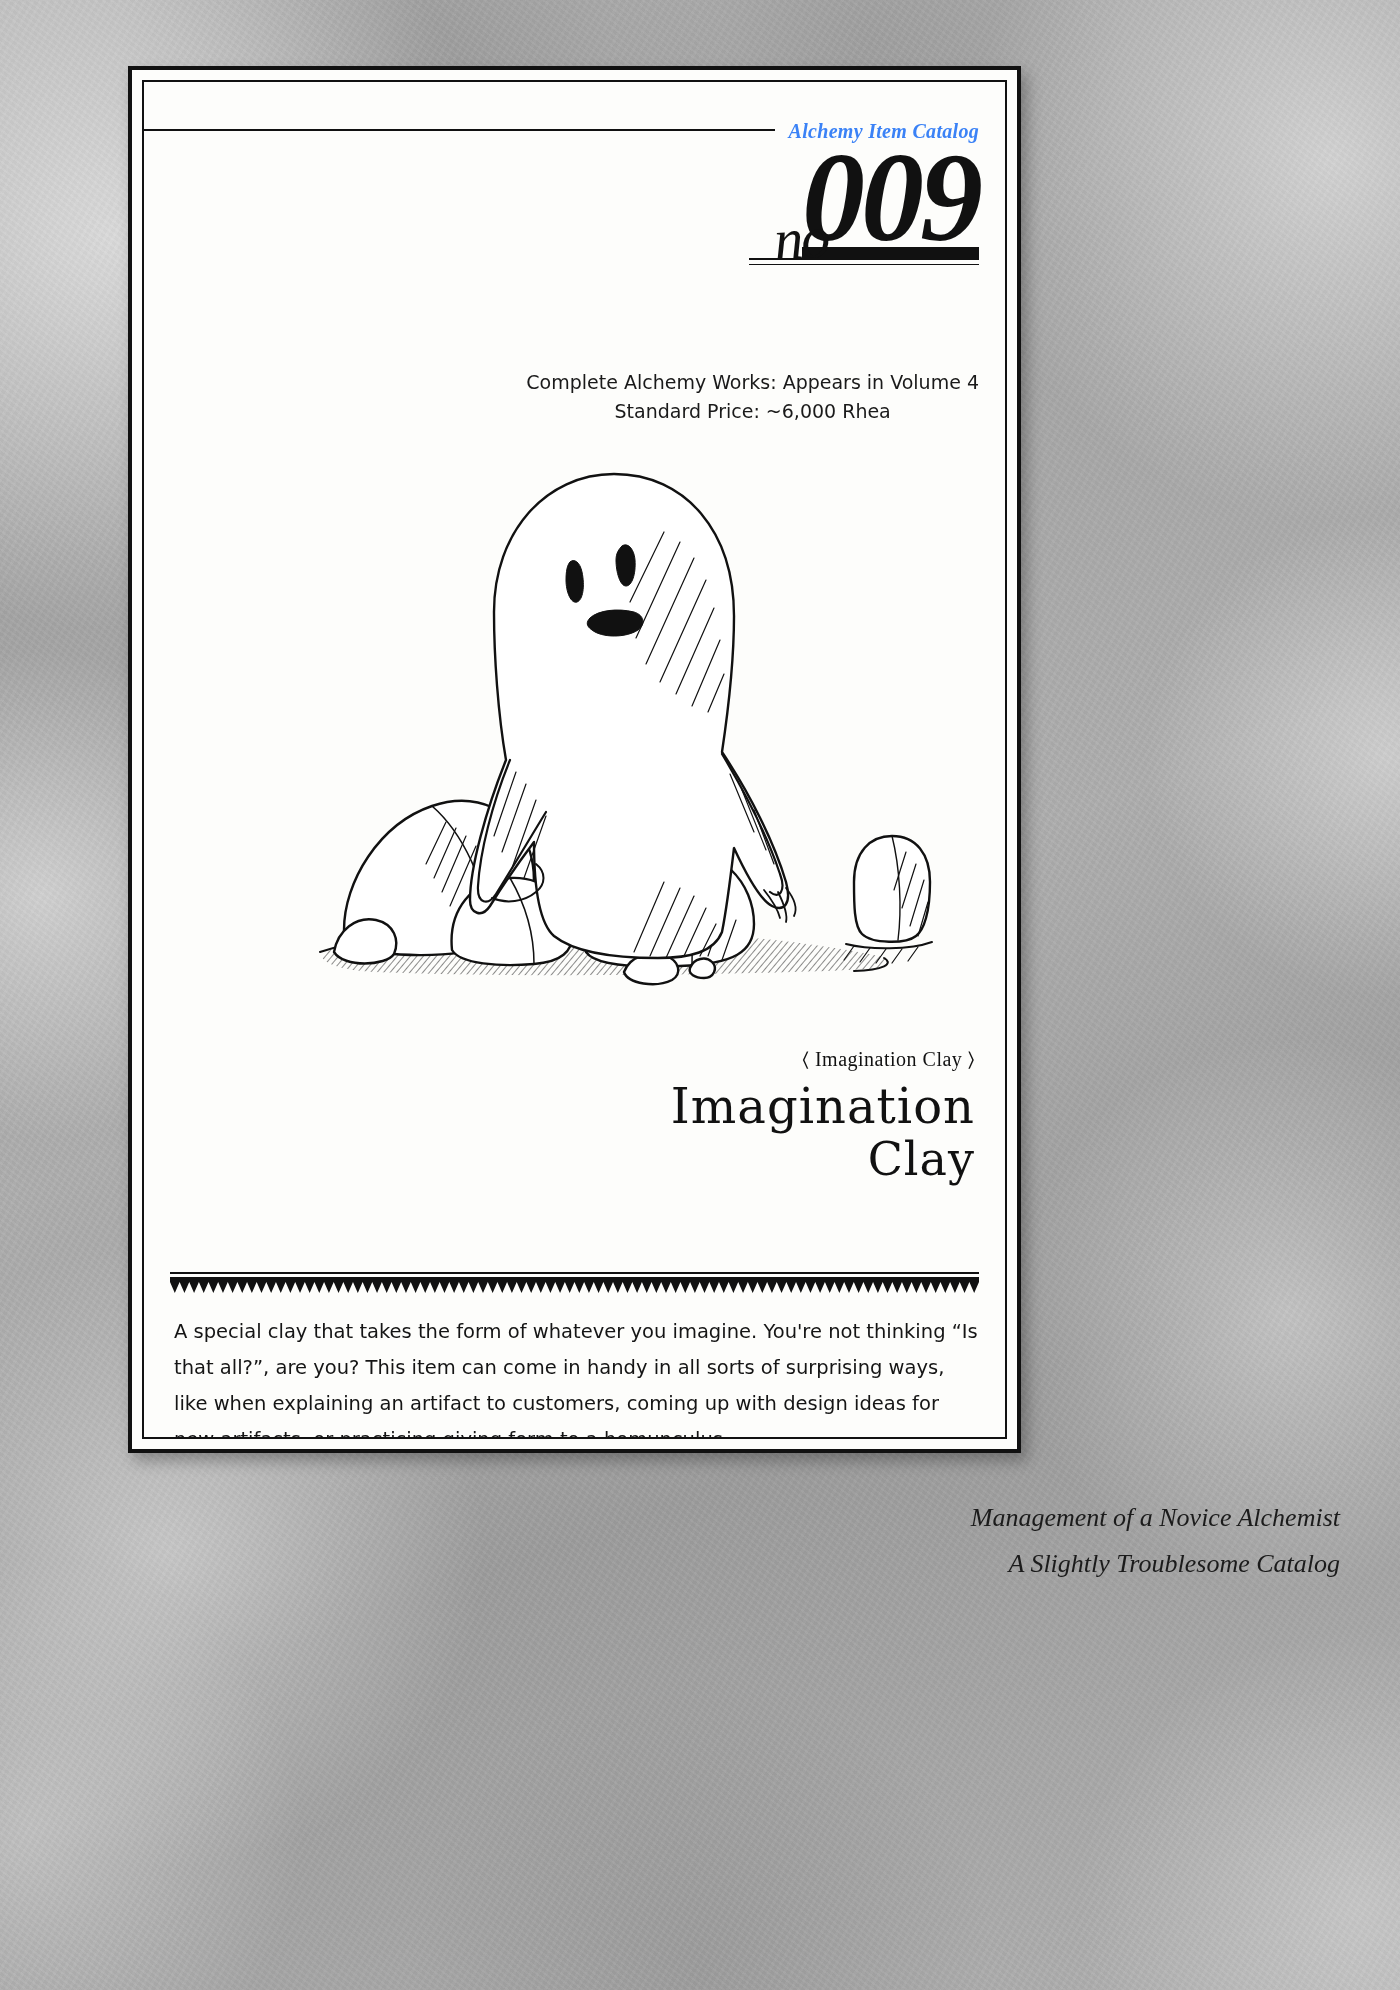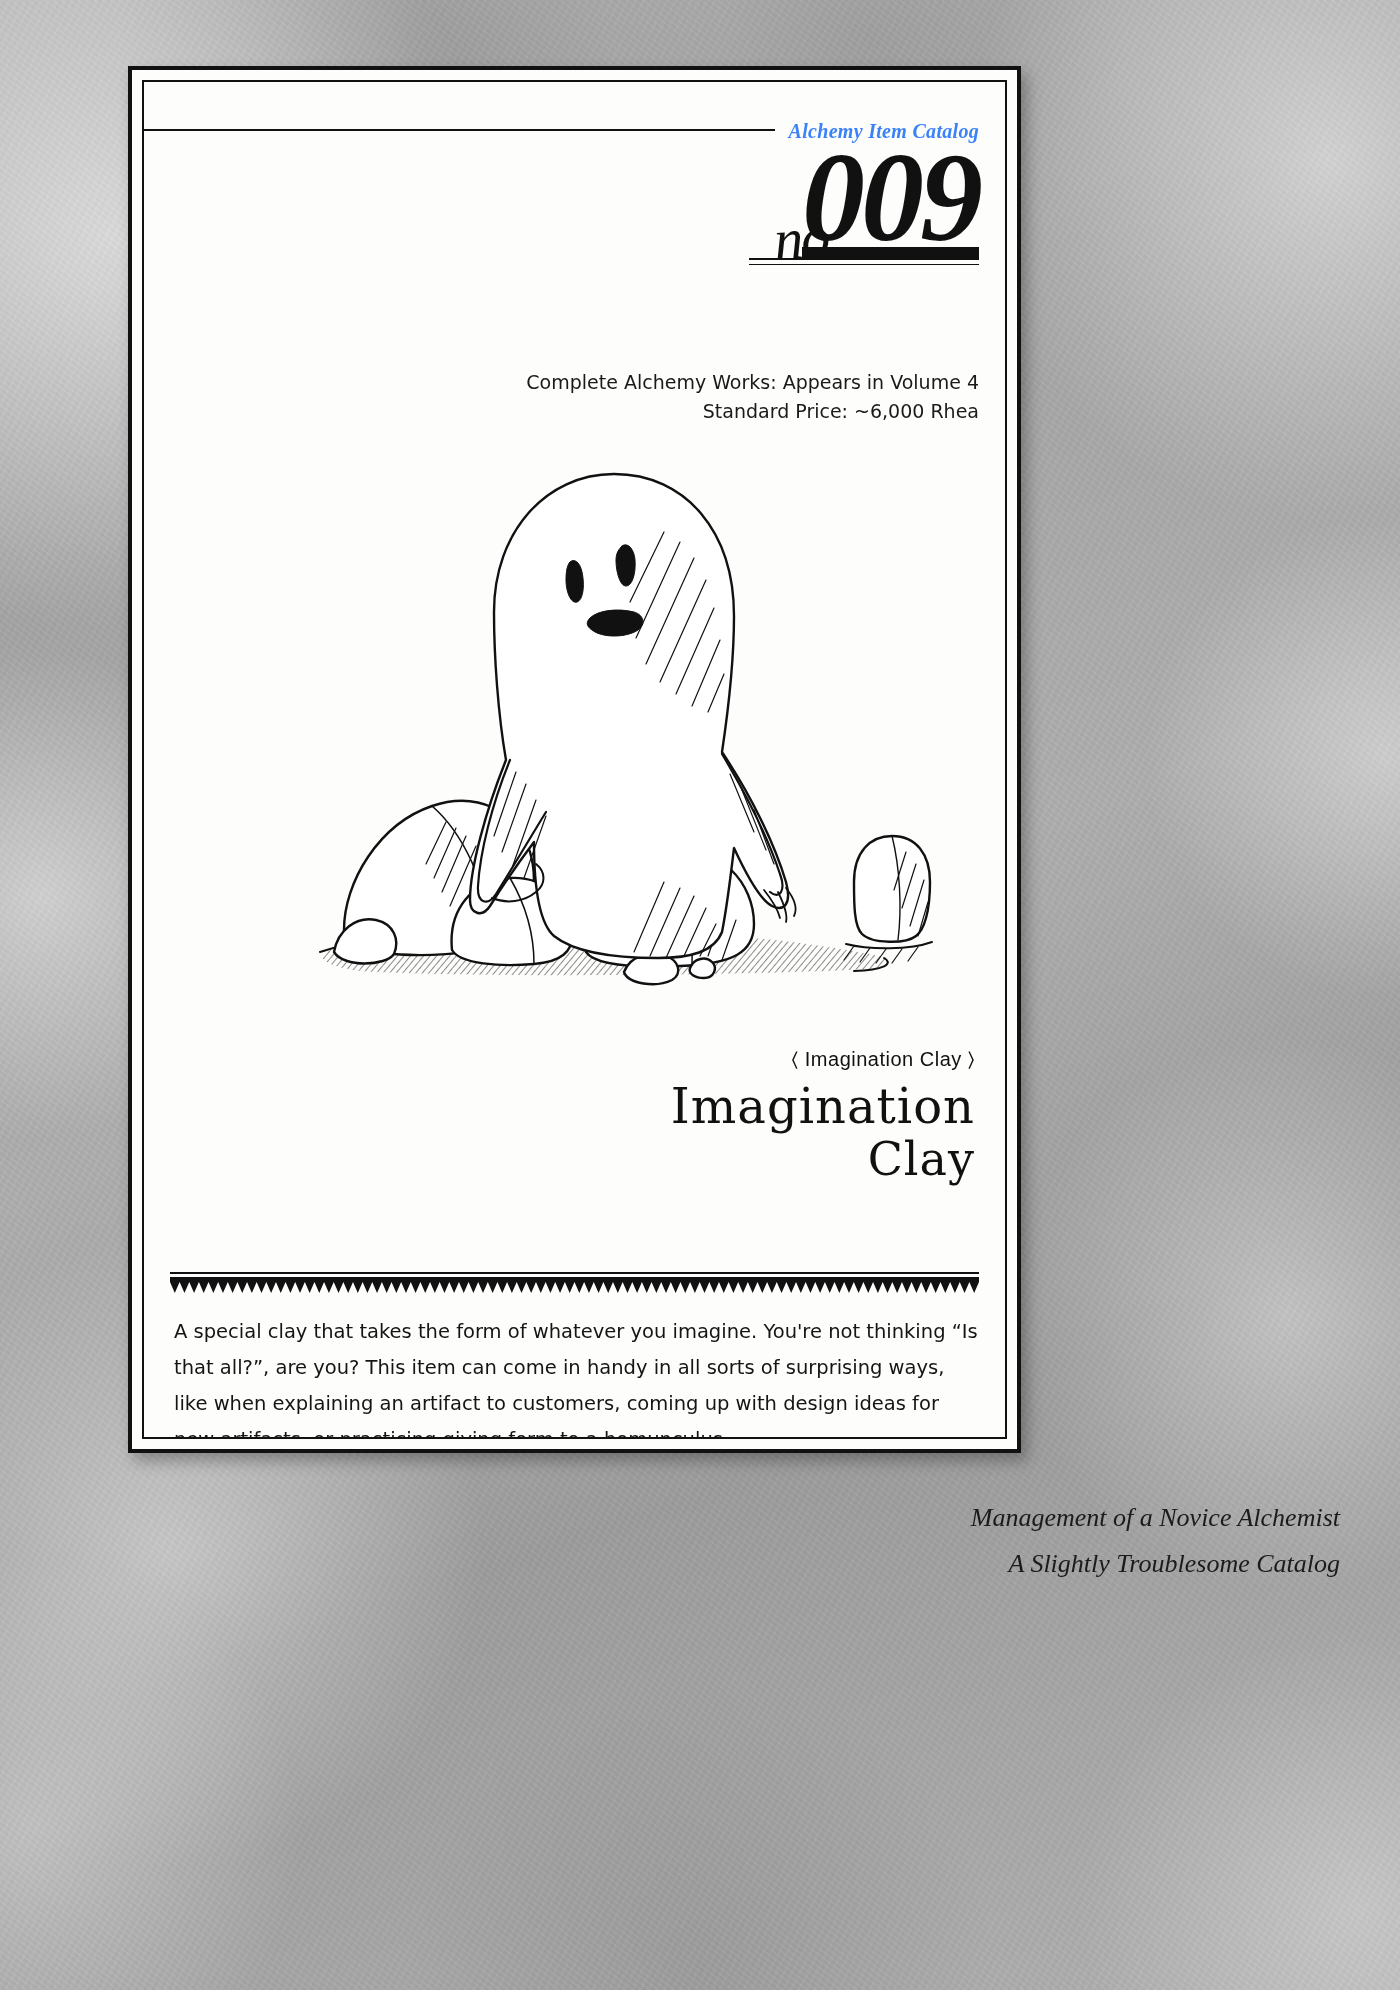--- a/index.html
+++ b/index.html
@@ -126,39 +126,39 @@
   .meta-lines {
     position: absolute;
     right: 26px;
     top: 286px;
     text-align: right;
     color: #1a1a1a;
     font-size: 19px;
     line-height: 1.55;
     font-family: "DejaVu Sans", sans-serif;
   }
-  .meta-lines div { white-space: nowrap; }
+  .meta-lines div { white-space: nowrap; text-align: center; }
 
   
   .illustration {
     position: absolute;
     left: 50px;
     top: 330px;
     width: 800px;
     height: 610px;
   }
   .illustration svg { display: block; }
 
   
   .subtitle-row {
     position: absolute;
     right: 30px;
     top: 966px;
     text-align: right;
-    font-family: Liberation Sans, sans-serif;
+    font-family: Liberation Serif, serif;
     font-size: 20px;
     color: #111;
     letter-spacing: .5px;
   }
   .fancy-name {
     position: absolute;
     right: 30px;
     top: 1000px;
     width: 760px;
     text-align: right;

